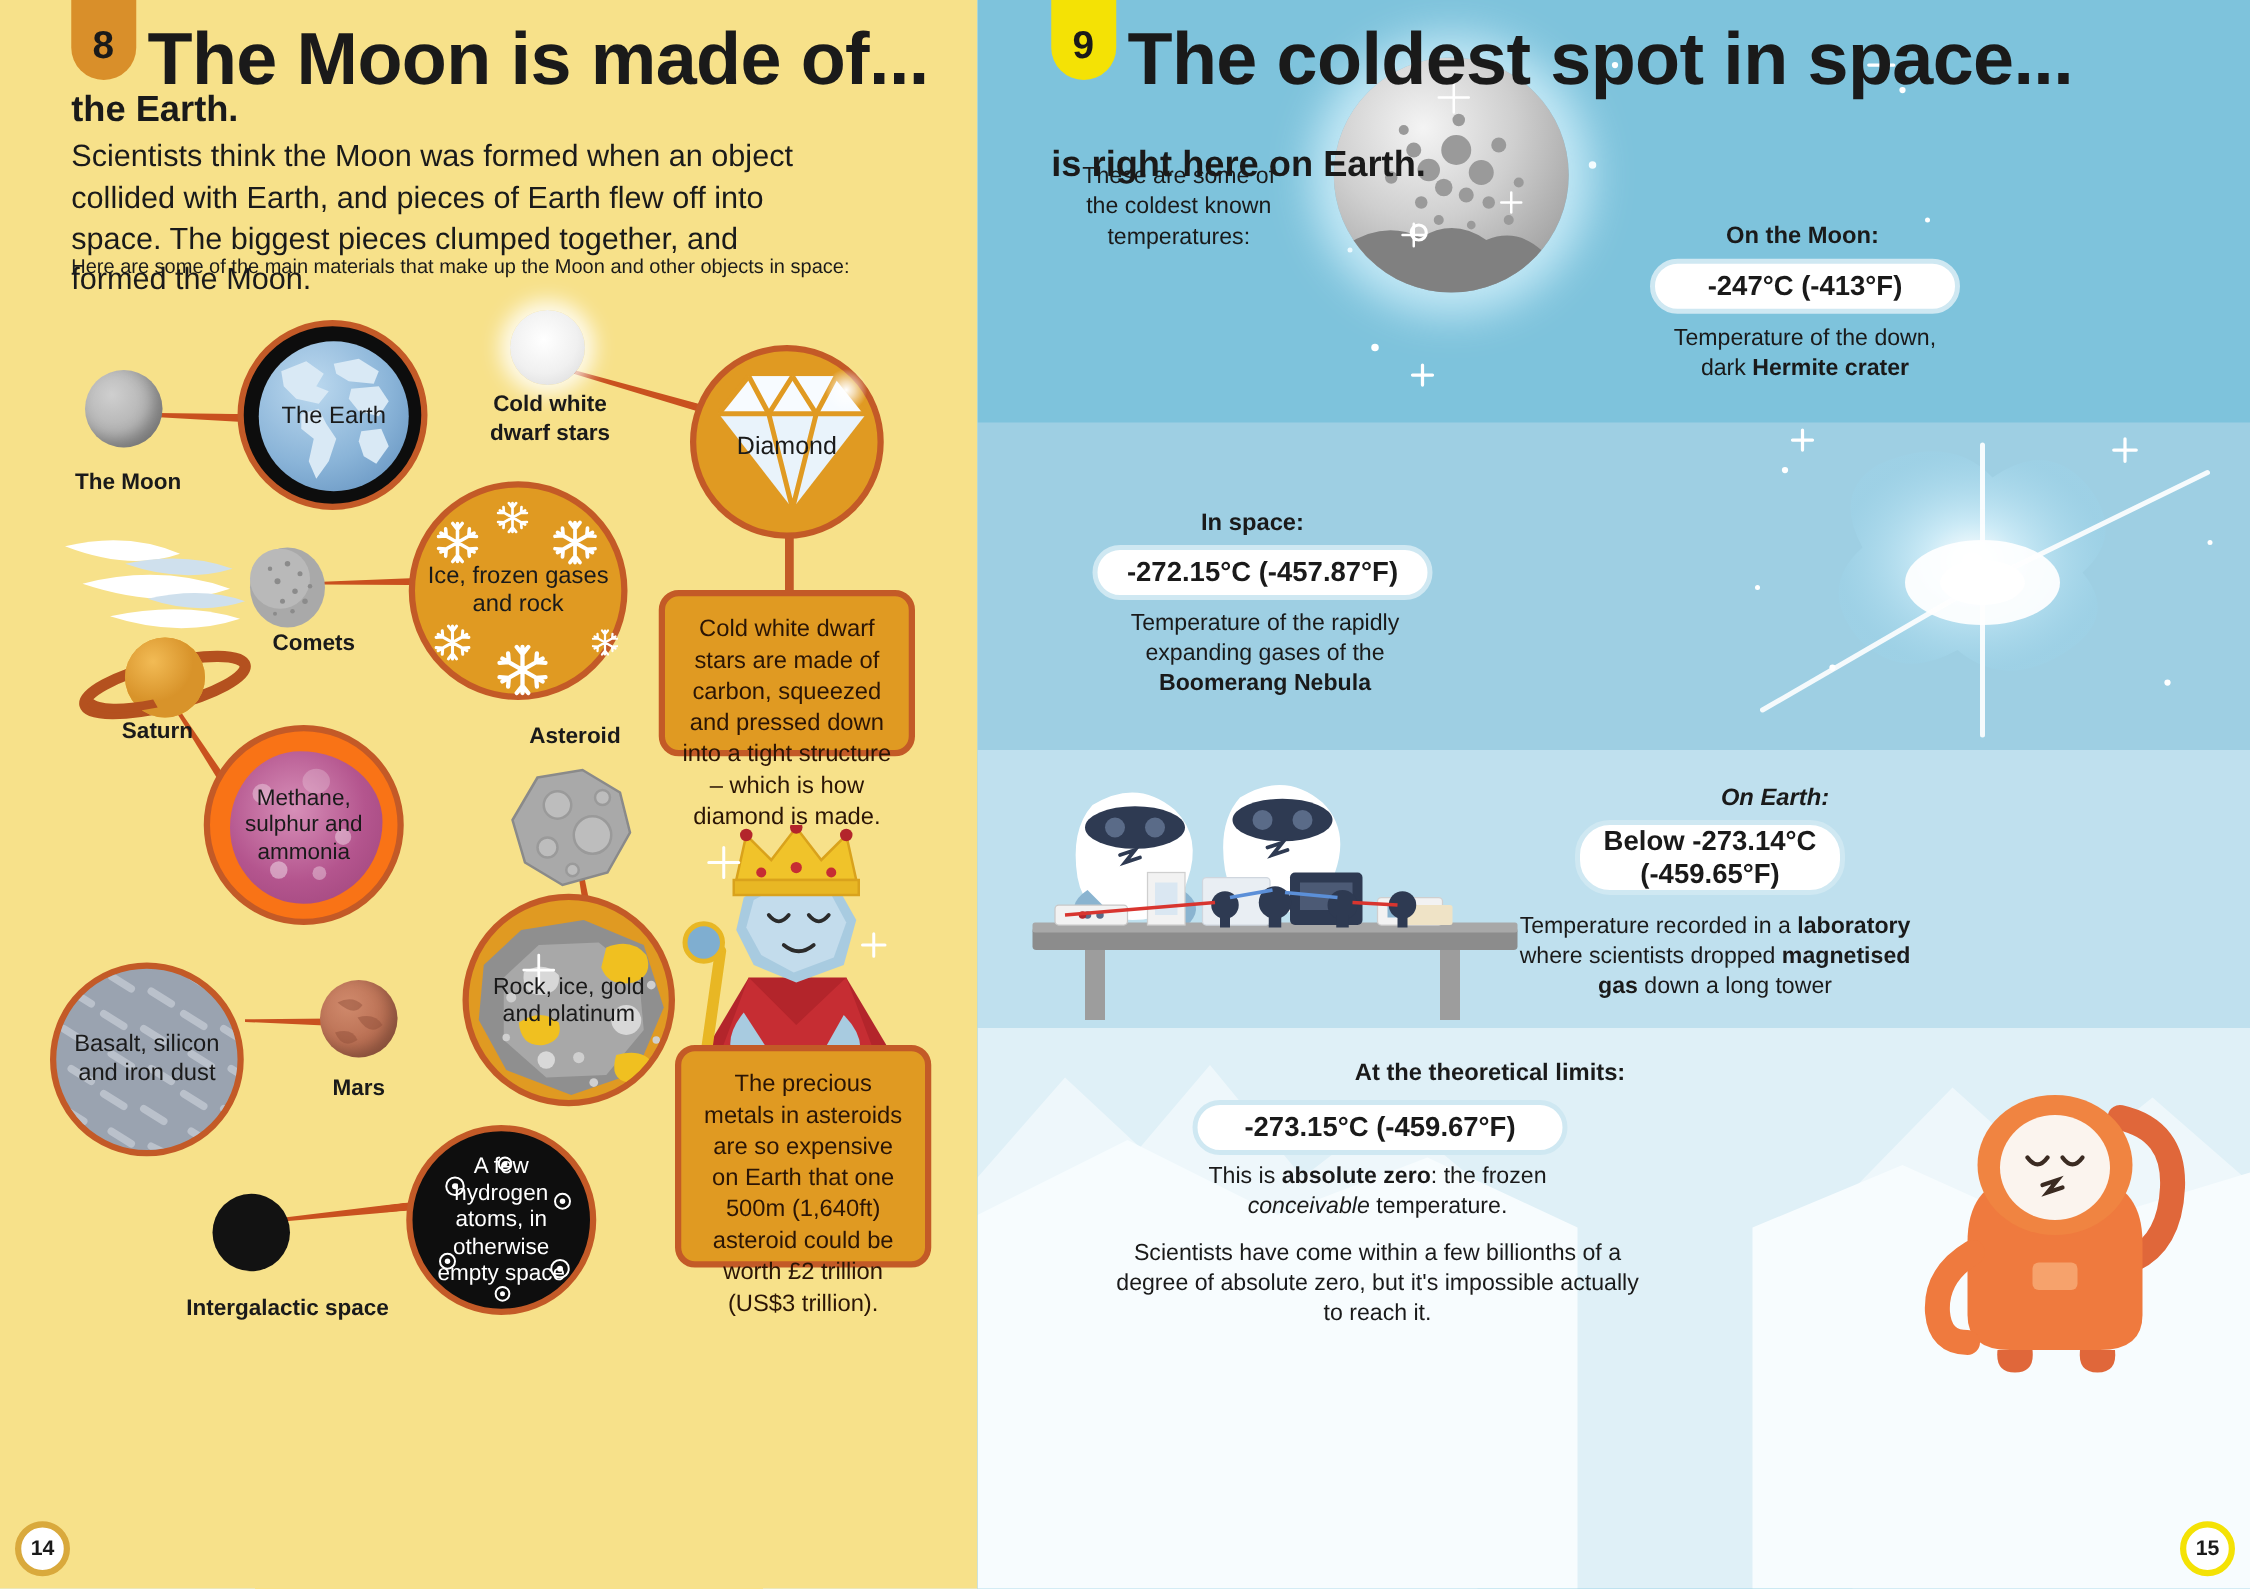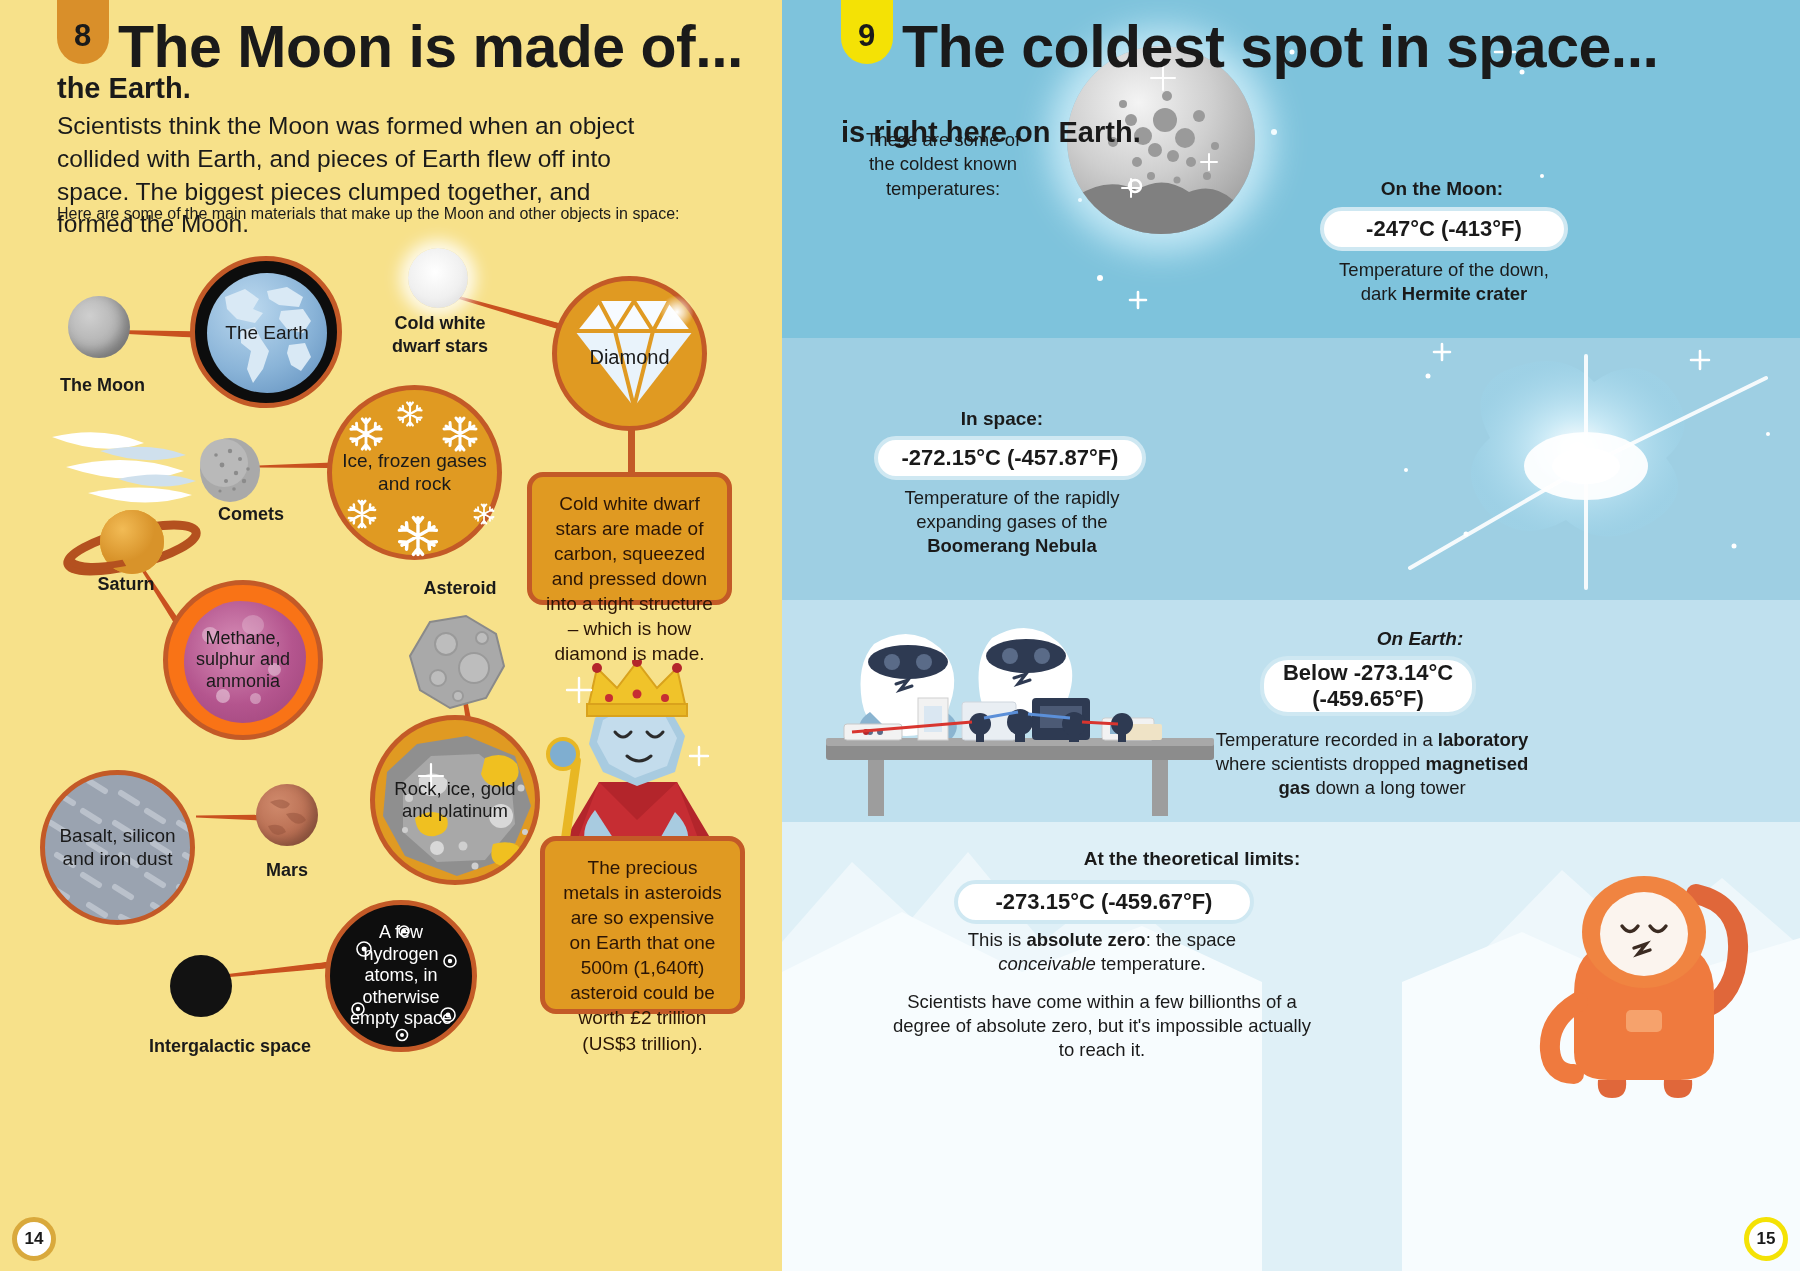--- a/index.html
+++ b/index.html
@@ -650,21 +650,21 @@
         <path d="M68 236 q-2 18 14 18 q16 0 14 -18Z" fill="#e0673a"></path>
         <path d="M134 236 q-2 18 14 18 q16 0 14 -18Z" fill="#e0673a"></path>
 
         <path d="M48 158 q-30 18 -28 48 q2 24 24 24" fill="none" stroke="#ef7a3e" stroke-width="20" stroke-linecap="round"></path>
 
         <rect x="96" y="166" width="36" height="22" rx="5" fill="#f6a26c"></rect>
       </svg>
       <div class="cap" style="left:160px; top:26px; width:500px;">At the theoretical limits:</div>
       <div class="pill" style="left:172px; top:58px; width:300px; height:44px;">-273.15°C (-459.67°F)</div>
       <div class="desc" style="left:120px; top:106px; width:400px;">
-        <span>This is </span><b>absolute zero</b><span>: the space</span><br>
+        <span>This is </span><b>absolute zero</b><span>: the frozen</span><br>
         <i>conceivable</i><span> temperature.</span>
       </div>
       <div class="desc" style="left:110px; top:168px; width:420px;">Scientists have come within a few billionths of a degree of absolute zero, but it's impossible actually to reach it.</div>
     </div>
 
     <div class="num-tab yellow" style="left:59px; top:-6px;">
       <span>9</span>
     </div>
     <div class="headline" style="left:120px; top:13px;">The coldest spot in space...</div>
     <div class="subhead" style="left:59px; top:72px;margin-top:44px;">is right here on Earth.</div>

